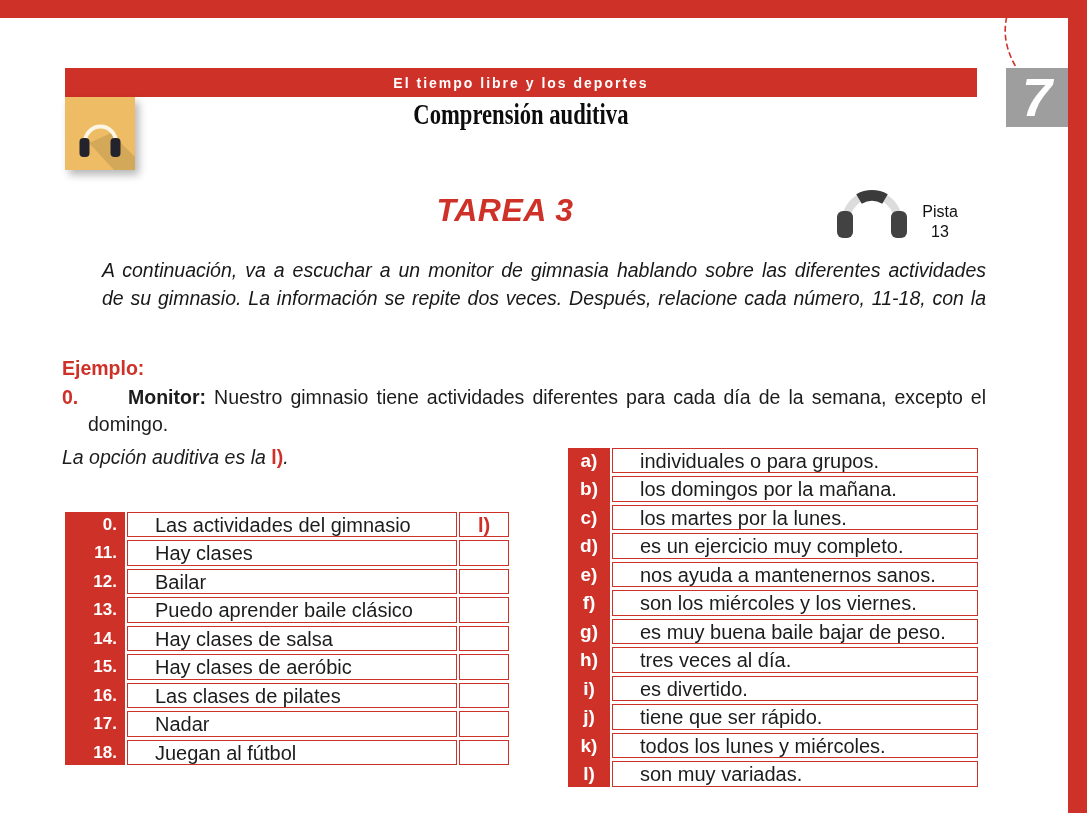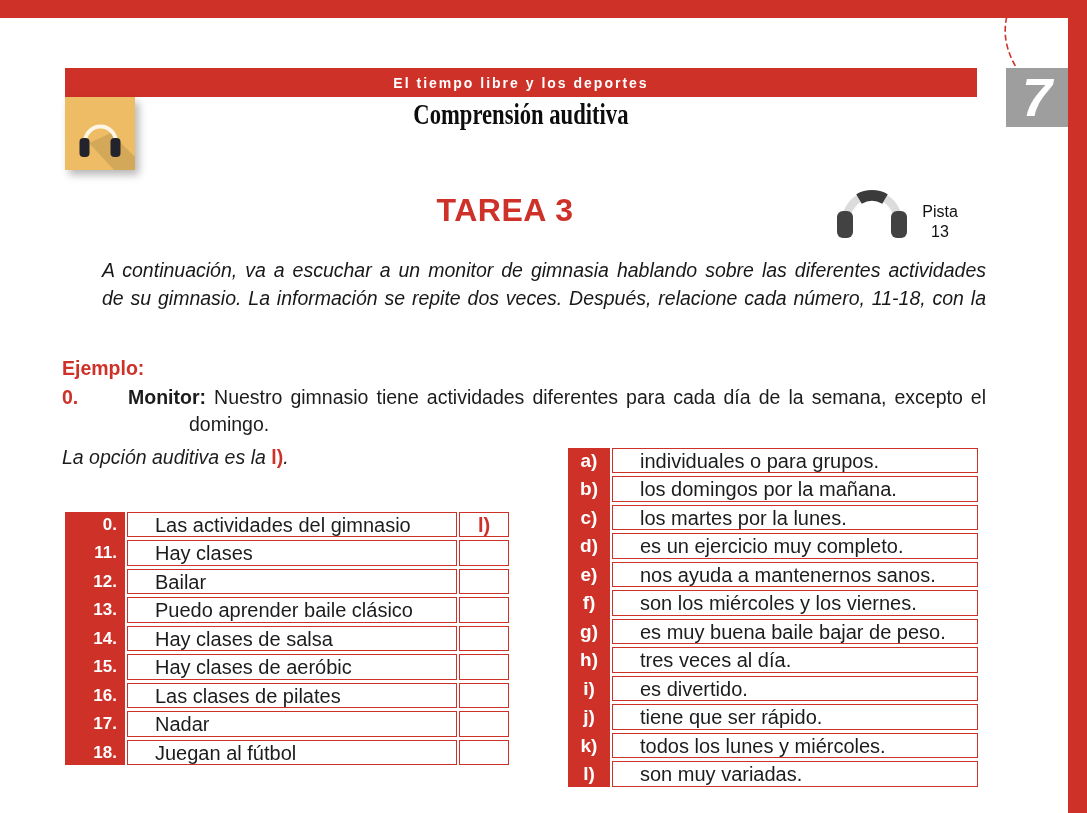--- a/index.html
+++ b/index.html
@@ -67,21 +67,21 @@
   .audio-icon-box {
     position: absolute; left: 65px; top: 97px;
     width: 70px; height: 73px;
     box-shadow: 4px 5px 8px rgba(0,0,0,0.28);
   }
 
   
   .task-title {
     position: absolute; left: 65px; top: 192px;
     width: 880px; text-align: center;
-    color: var(--red); font-weight: bold; font-size: 32px; letter-spacing: 0.5px;
+    color: var(--red); font-weight: bold; font-size: 32px; letter-spacing: 0.5px; font-style: italic;
   }
   .pista-box {
     position: absolute; left: 835px; top: 175px;
     display: flex; align-items: flex-start; gap: 6px;
   }
   .pista-text {
     margin-top: 27px;
     width: 50px; text-align: center;
     font-weight: normal; font-size: 16px; line-height: 20px; color: #111;
   }
@@ -104,21 +104,21 @@
   }
   .example-row {
     position: absolute; left: 62px; top: 384px;
     width: 924px;
     display: flex;
     font-size: 19.5px; line-height: 27px;
   }
   .ex-num { width: 26px; color: var(--red); font-weight: bold; flex: none; }
   .ex-body { flex: 1; }
   .ex-speaker { font-weight: bold; }
-  .ex-line2 { margin-left: 101px; }
+  .ex-line2 { }
 
   .answer-line {
     position: absolute; left: 62px; top: 446px;
     font-style: italic; font-size: 19.5px;
   }
   .answer-letter { color: var(--red); font-weight: bold; font-style: normal; }
 
   
   .match-table {
     position: absolute;

